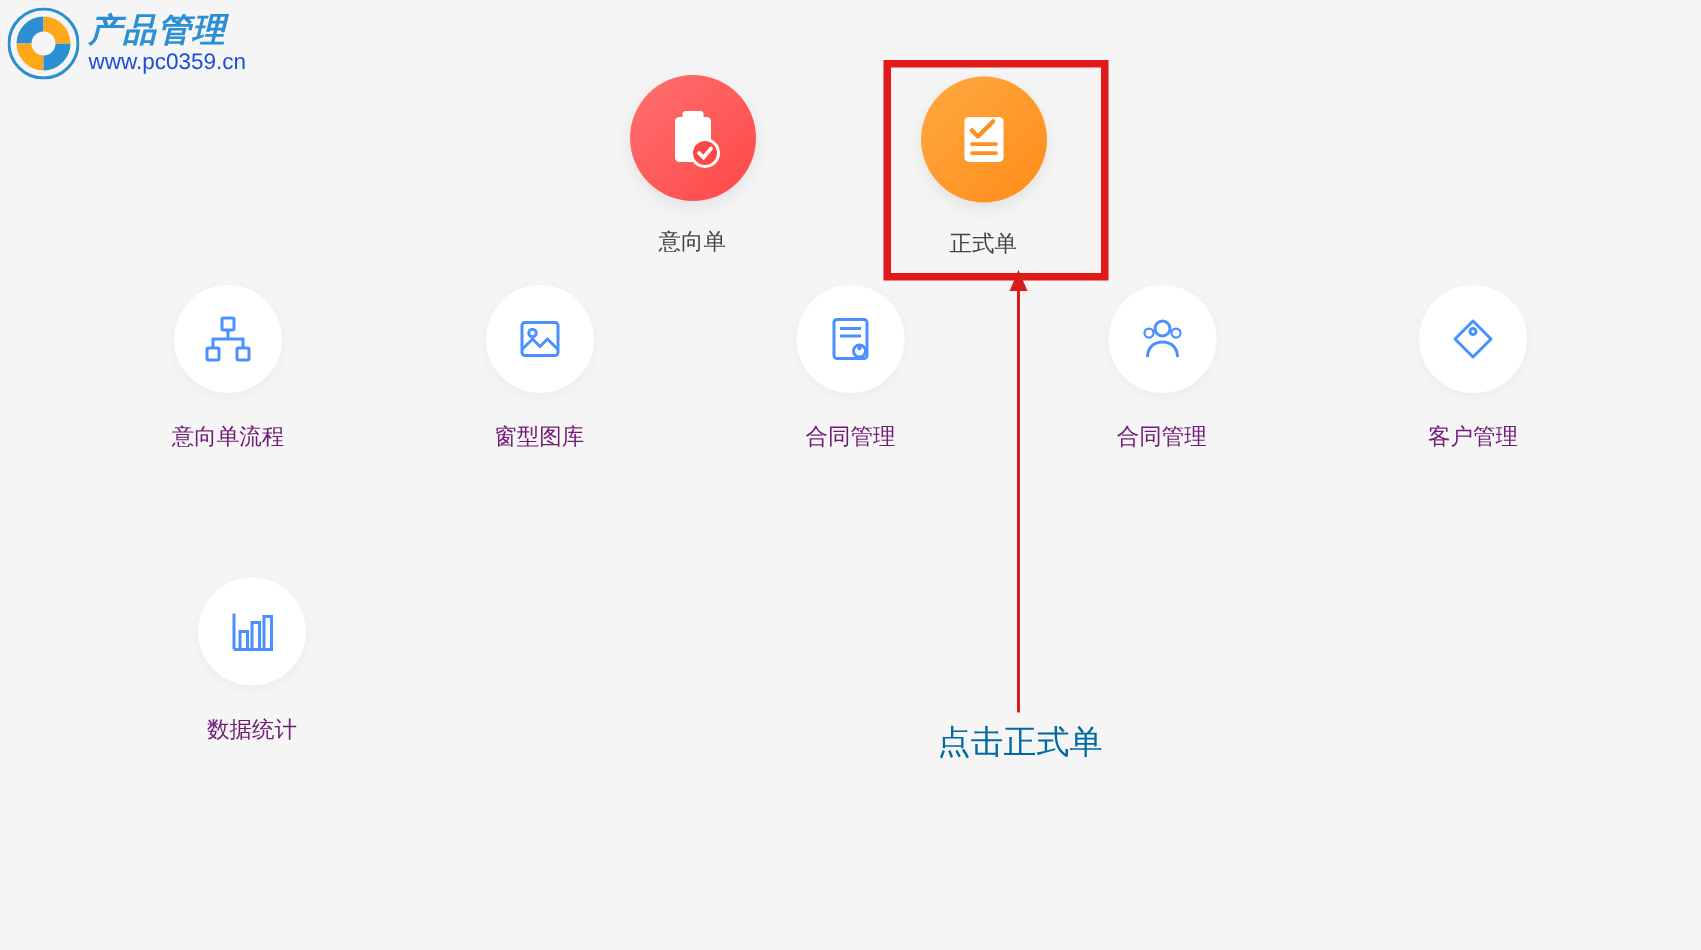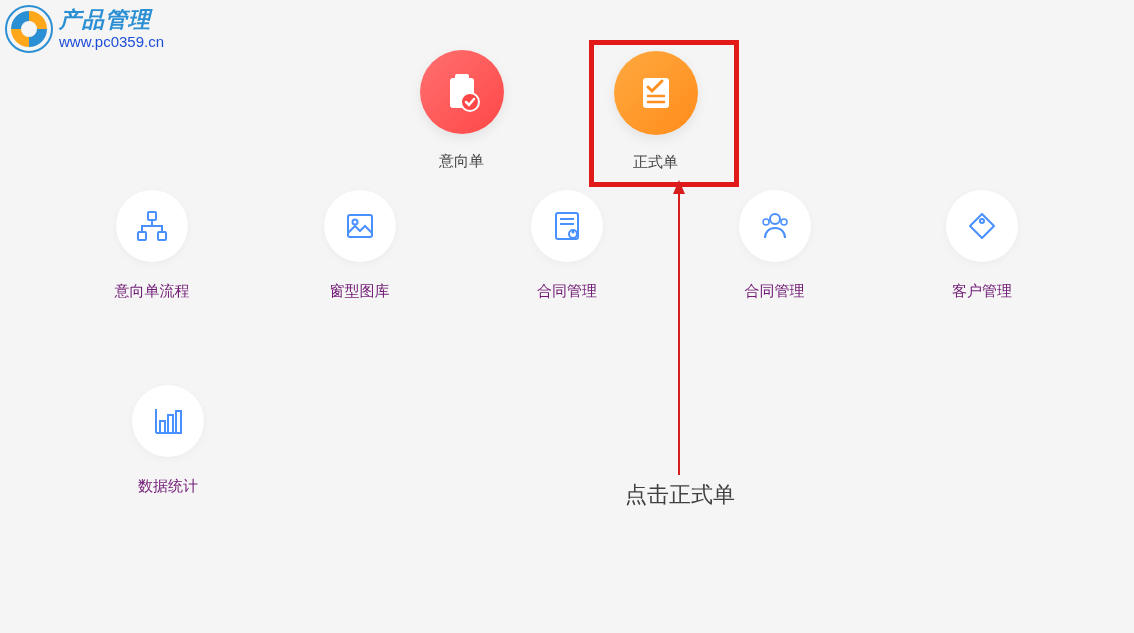--- a/index.html
+++ b/index.html
@@ -106,21 +106,21 @@
     .circle-label {
       margin-top: 20px;
       font-size: 15px;
       color: #701a75;
     }
     .annotation-text {
       position: absolute;
       top: 480px;
       left: 625px;
       font-size: 22px;
-      color: #404040;
+      color: #0369a1;
       font-family: "KaiTi", "STKaiti", serif;
     }
     .arrow {
       position: absolute;
       top: 180px;
       left: 669px;
       pointer-events: none;
     }
   </style>
 </head>

